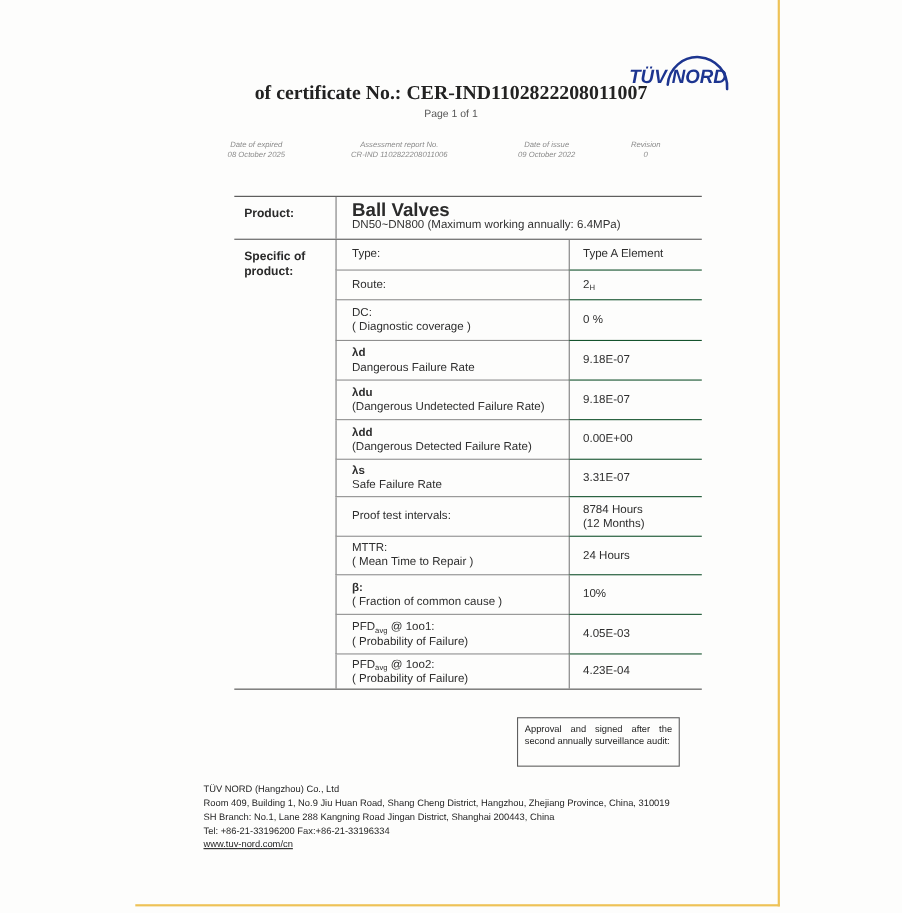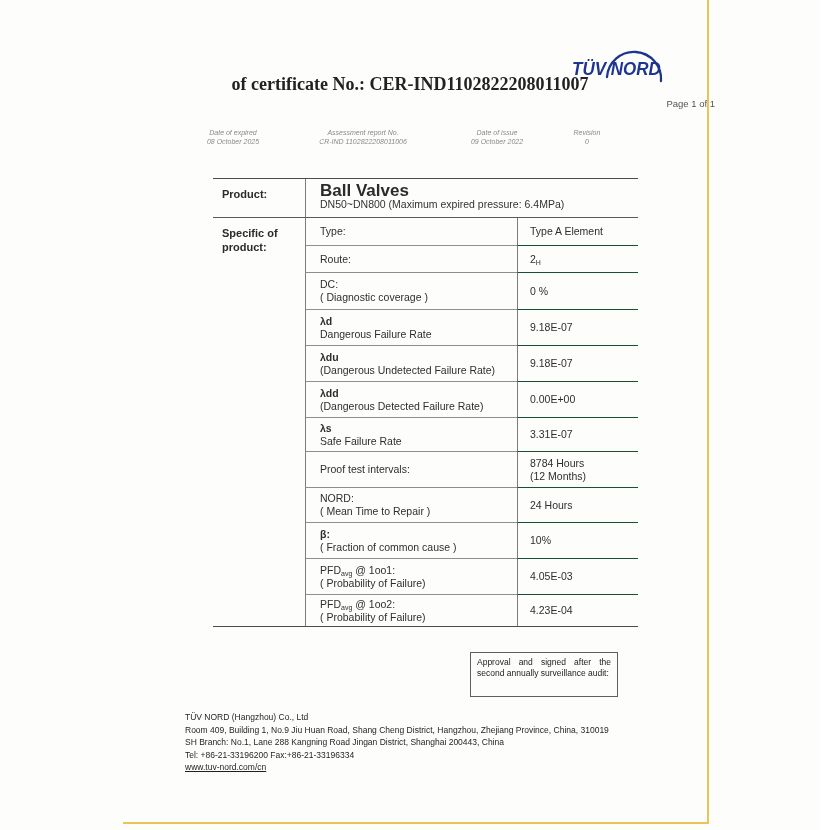--- a/index.html
+++ b/index.html
@@ -13,21 +13,21 @@
   .logo svg{position:absolute;left:0;top:0;}
   .logo-text{position:absolute;left:2px;top:28px;width:100px;
              font-weight:bold;font-style:italic;font-size:17px;letter-spacing:0px;
              color:#1d3590;transform:scaleY(1.04);white-space:nowrap;}
   
   .title-block{position:absolute;left:105px;top:72px;width:610px;text-align:center;}
   .title{font-family:"Liberation Serif",serif;font-weight:bold;font-size:21px;
          letter-spacing:1.5px;color:#222;}
   .subtitle{font-family:"Liberation Serif",serif;font-weight:bold;font-size:18px;
             color:#222;margin-top:2px;}
-  .pageinfo{font-size:9.5px;color:#555;margin-top:3px;text-align:right;}
+  .pageinfo{font-size:9.5px;color:#555;margin-top:3px;}
   
   .meta-item{position:absolute;top:128px;text-align:center;font-style:italic;
              font-size:7px;line-height:9px;color:#8a8a8a;}
   .m0{left:158px;width:150px;} .m1{left:268px;width:190px;}
   .m2{left:422px;width:150px;} .m3{left:532px;width:110px;}
   
   .cert-table{position:absolute;left:213px;top:178px;width:425px;}
   .prod-row{display:grid;grid-template-columns:92px 1fr;
             border-top:1.5px solid #4d4d4d;border-bottom:1px solid #5a5a5a;}
   .prod-label{font-weight:bold;font-size:11px;padding:9px 4px 0 9px;box-sizing:border-box;}
@@ -93,21 +93,21 @@
   <div class="meta-item m3">
     <div>Revision</div>
     <div>0</div>
   </div>
 
   <div class="cert-table">
     <div class="prod-row">
       <div class="prod-label">Product:</div>
       <div class="prod-content">
         <div class="prod-name">Ball Valves</div>
-        <div class="prod-desc">DN50~DN800 (Maximum expired pressure: 6.4MPa)</div>
+        <div class="prod-desc">DN50~DN800 (Maximum working annually: 6.4MPa)</div>
       </div>
     </div>
     <div class="spec-grid">
       <div class="spec-label">Specific of product:</div>
 
       <div class="cell name">
         <div><span>Type:</span></div>
       </div>
       <div class="cell val">
         <div><span>Type A Element</span></div>
@@ -162,21 +162,21 @@
 
       <div class="cell name">
         <div><span>Proof test intervals:</span></div>
       </div>
       <div class="cell val">
         <div><span>8784 Hours</span></div>
         <div>(12 Months)</div>
       </div>
 
       <div class="cell name">
-        <div><span>NORD:</span></div>
+        <div><span>MTTR:</span></div>
         <div>( Mean Time to Repair )</div>
       </div>
       <div class="cell val">
         <div><span>24 Hours</span></div>
       </div>
 
       <div class="cell name">
         <div><span class="nb">β:</span></div>
         <div>( Fraction of common cause )</div>
       </div>

